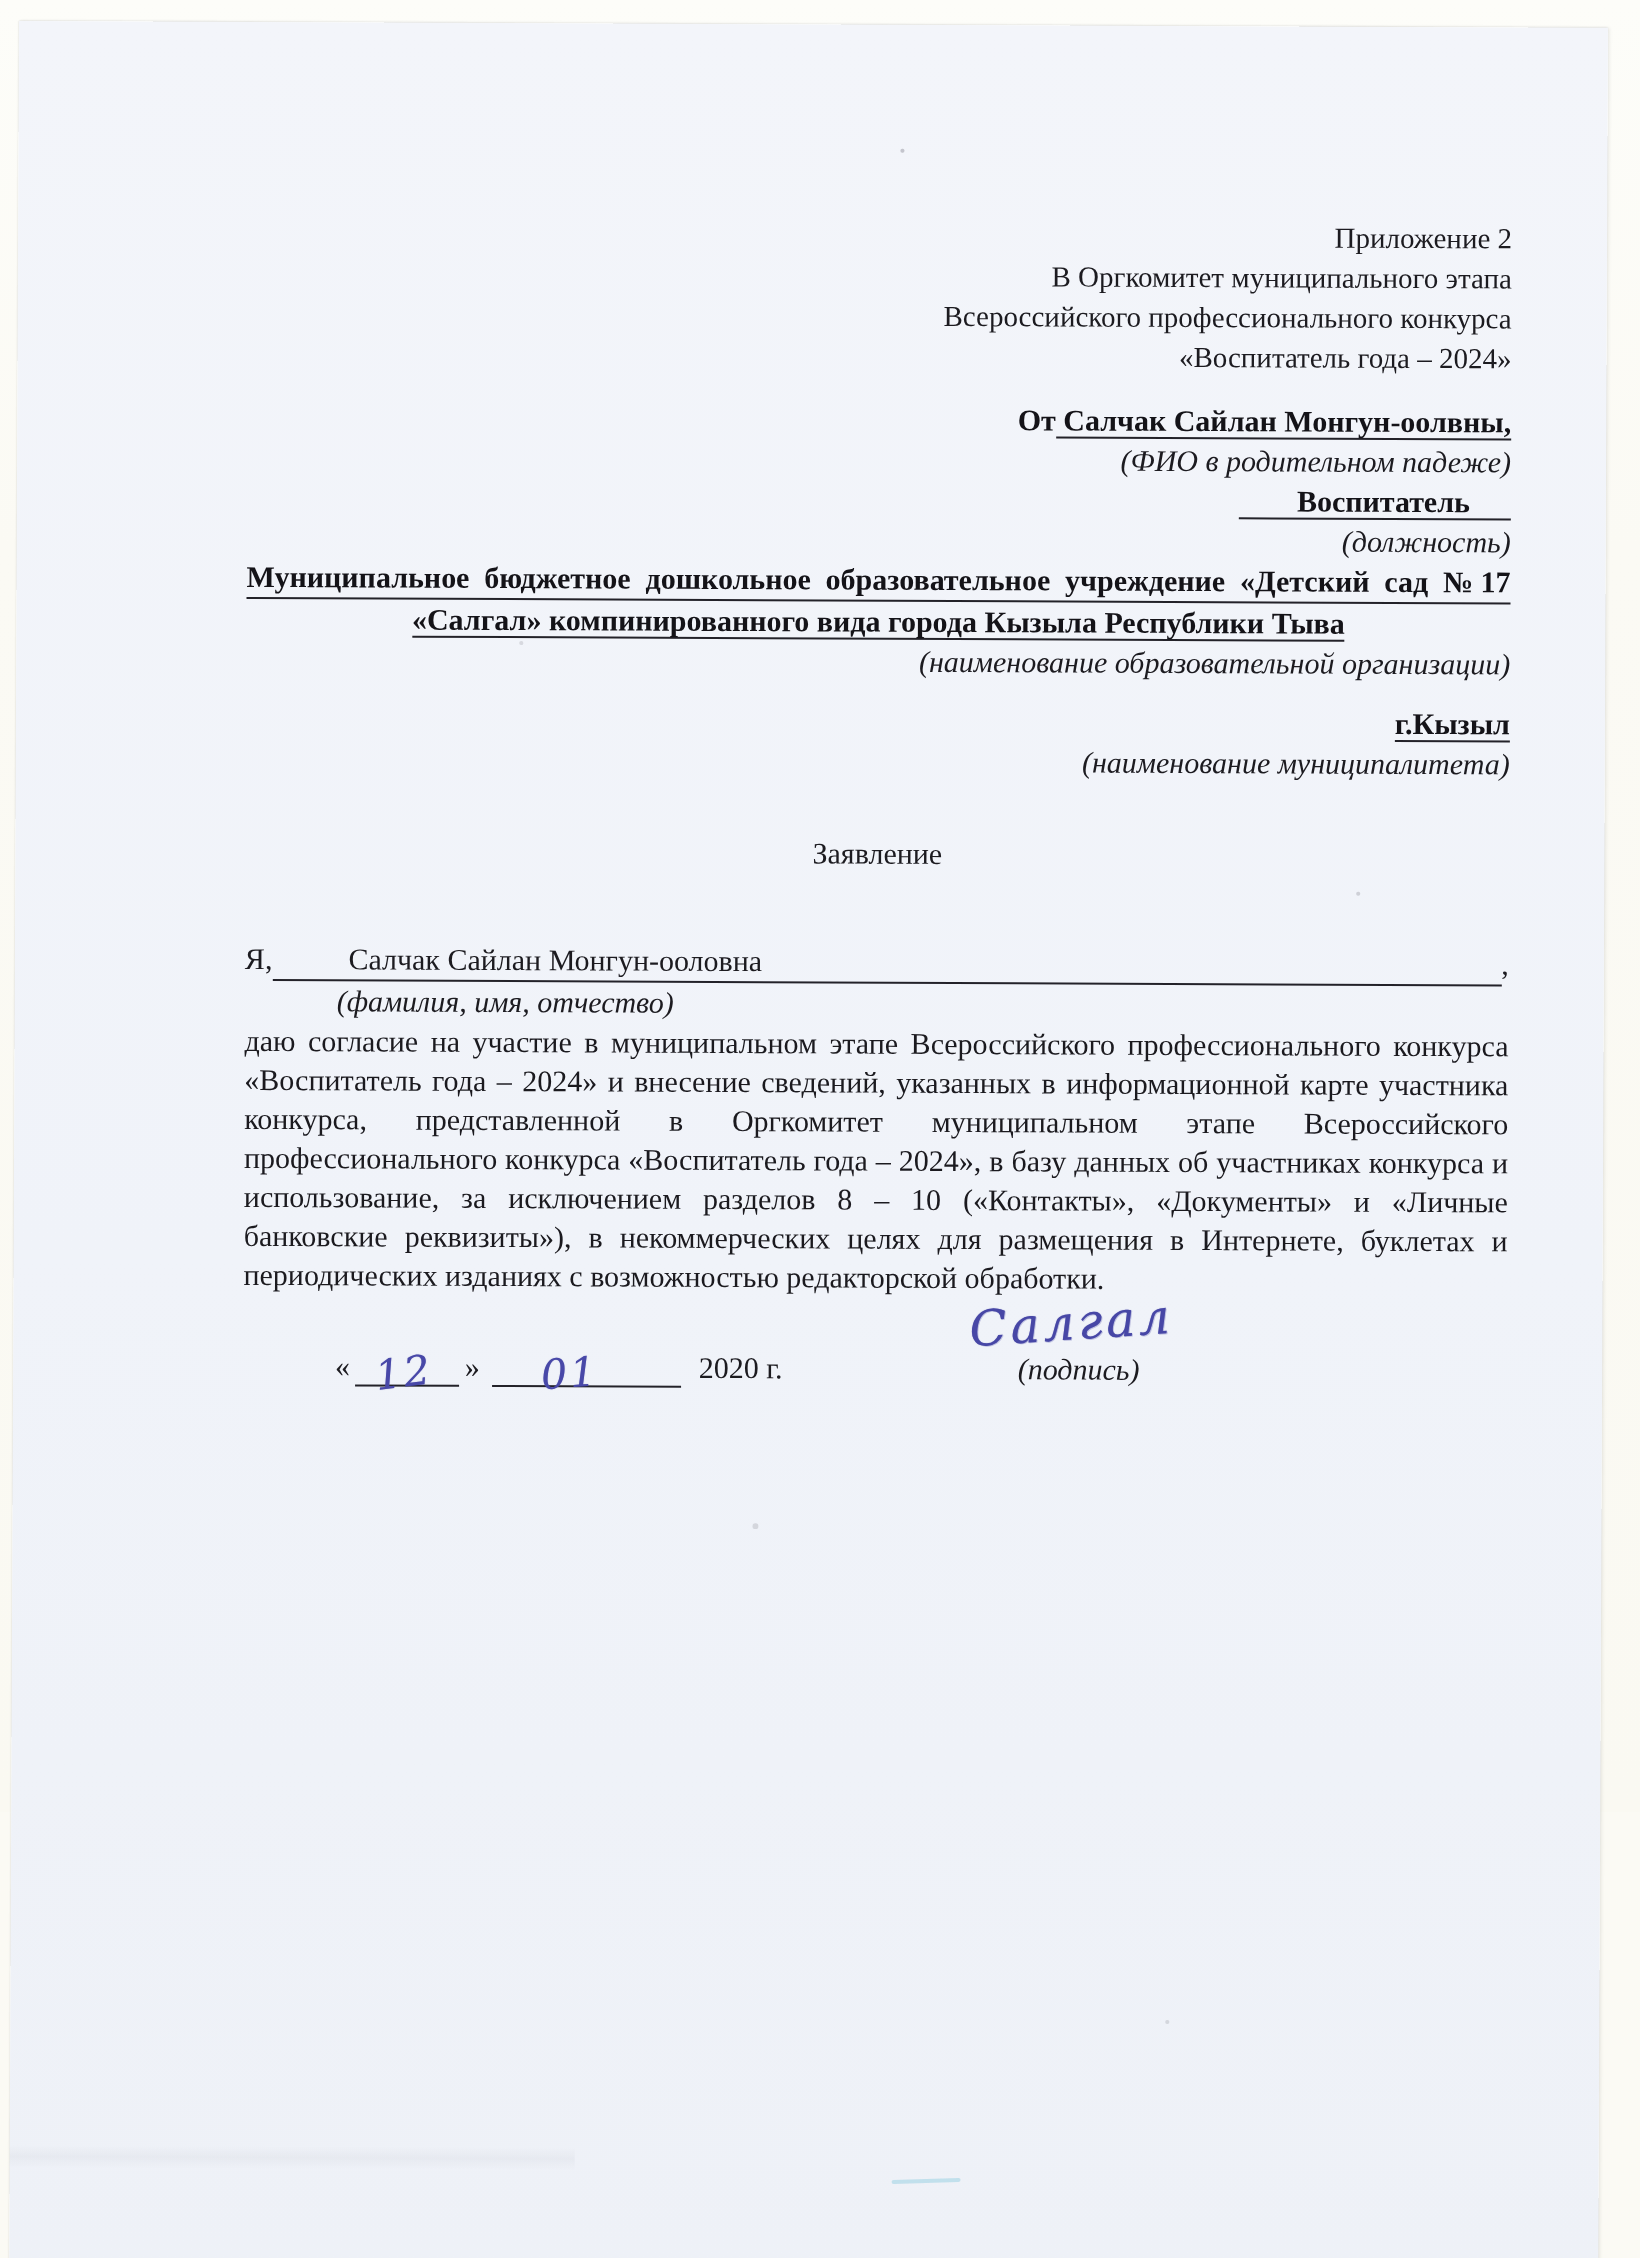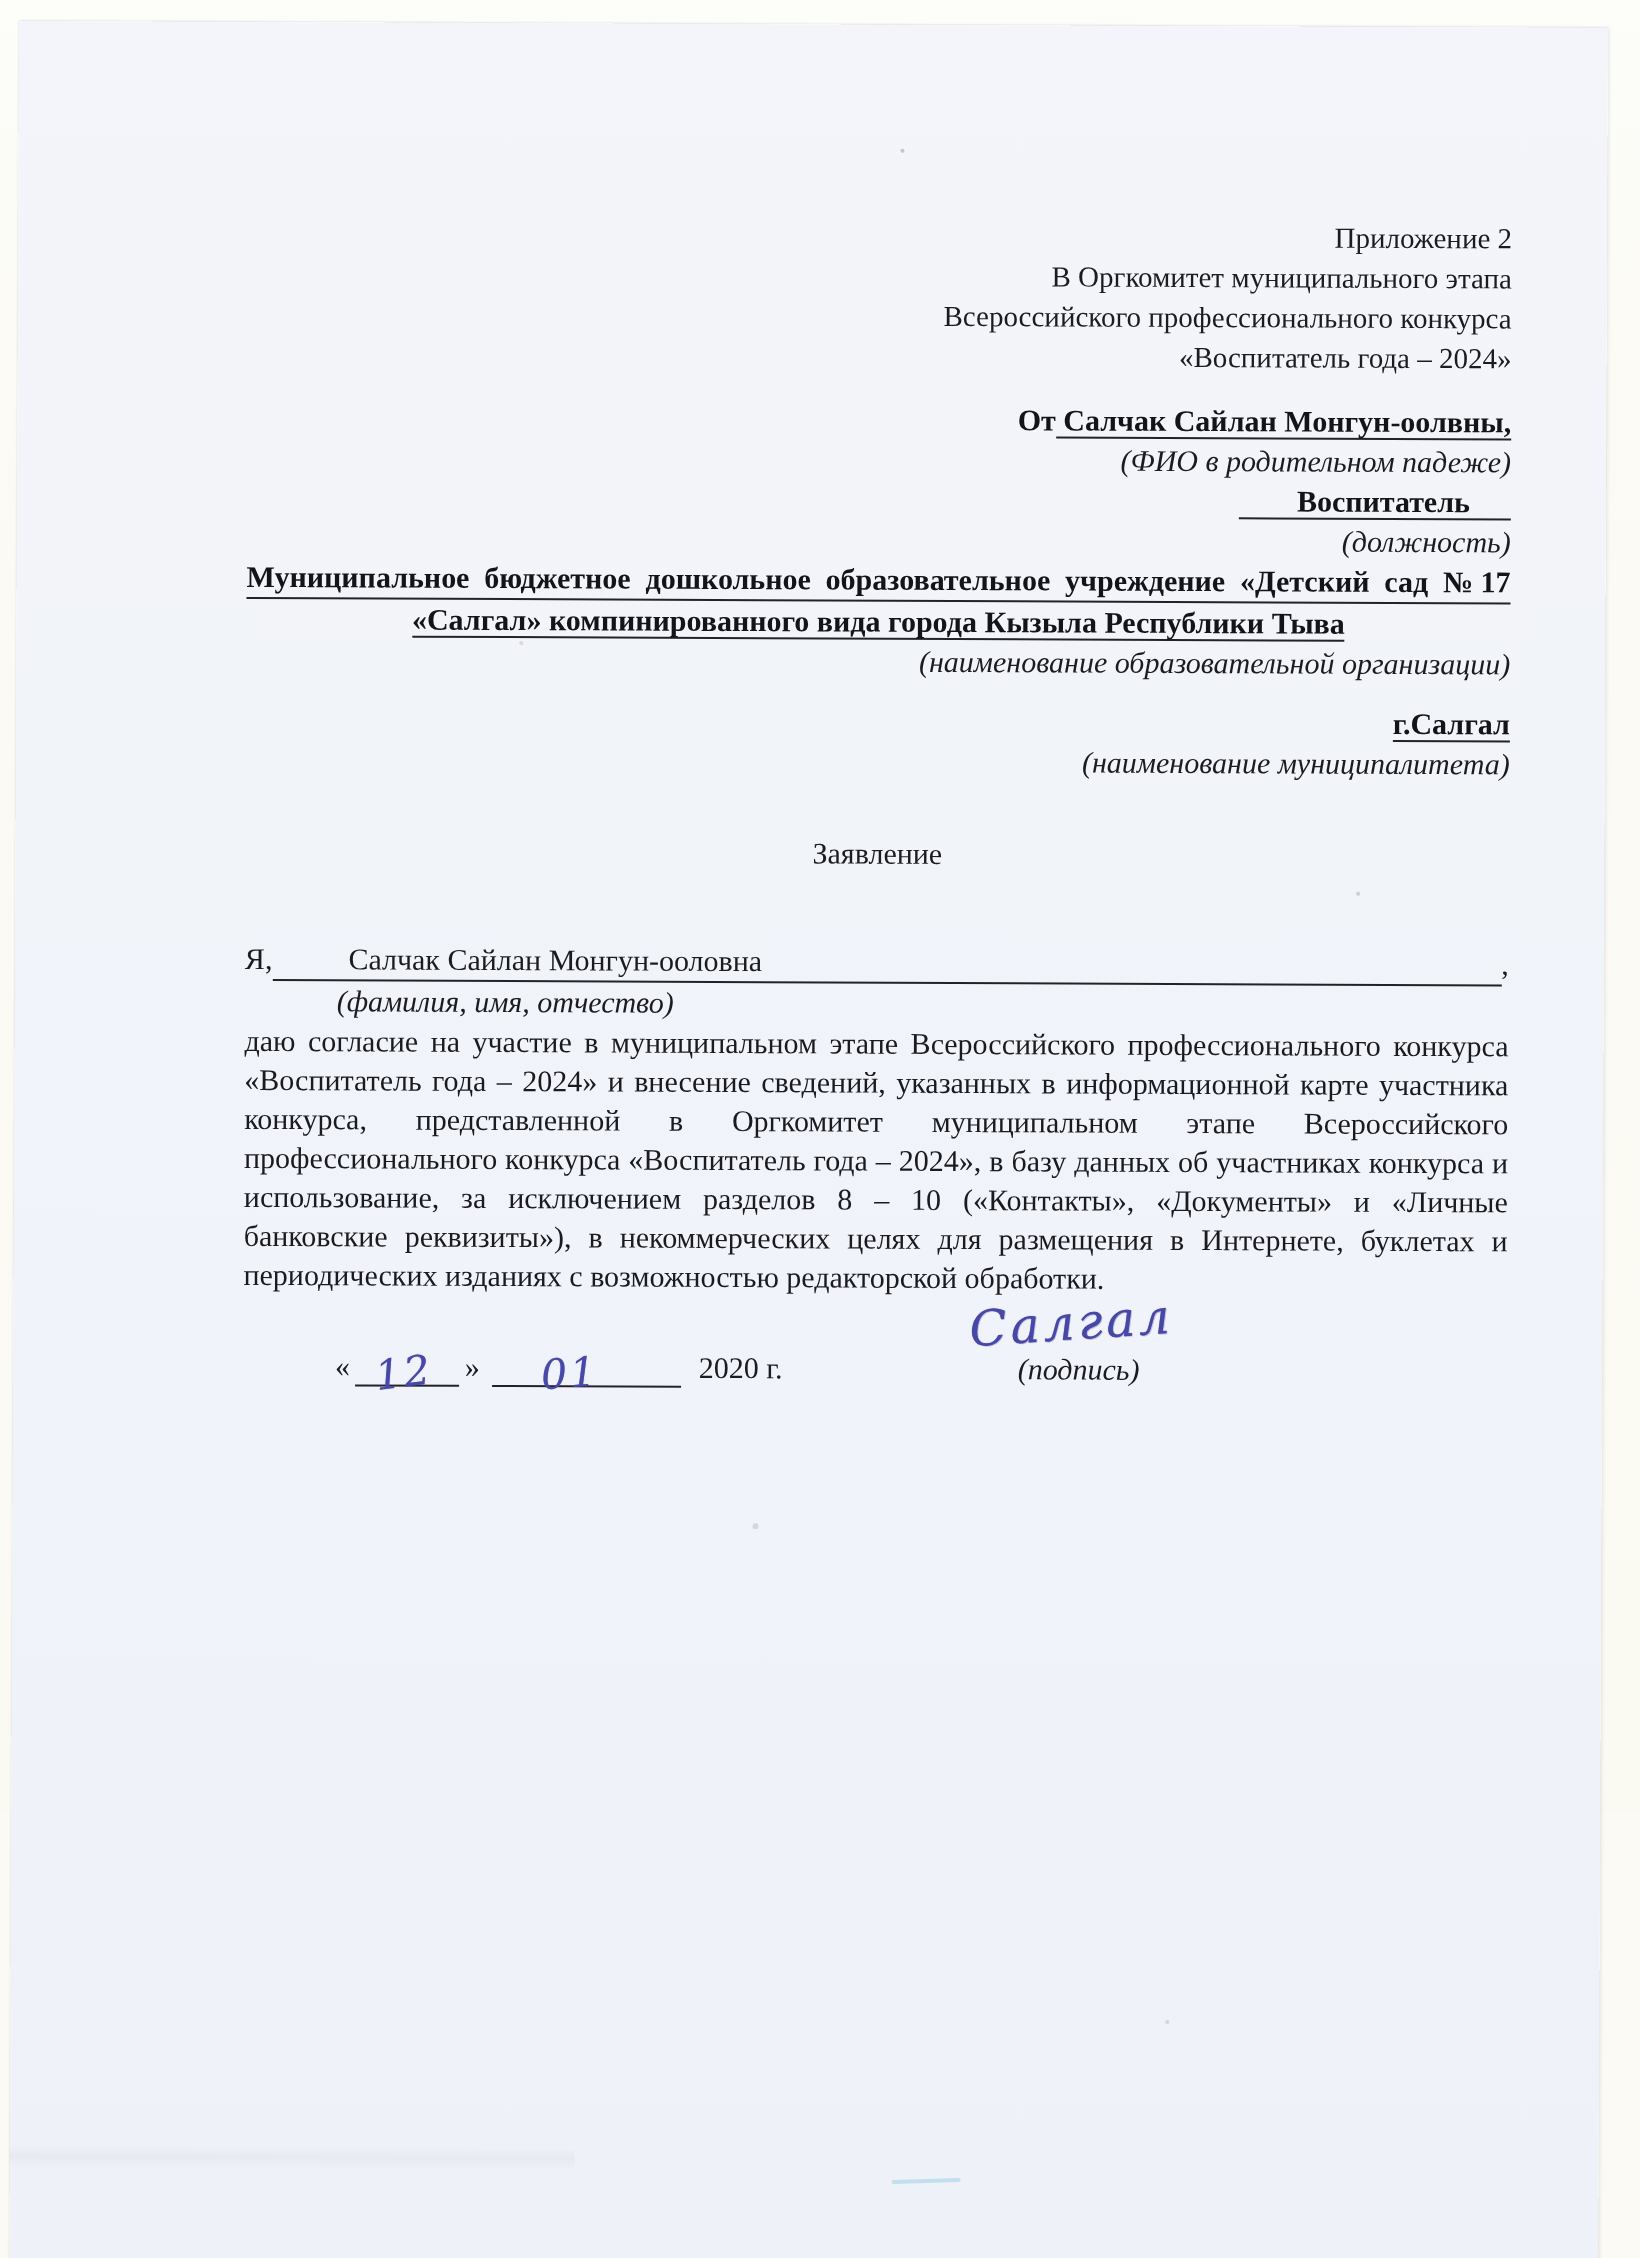--- a/index.html
+++ b/index.html
@@ -178,21 +178,21 @@
         <div class="right italic">(должность)</div>
         <div class="org-line-1">Муниципальное бюджетное дошкольное образовательное учреждение «Детский сад №17</div>
         <div class="center">
           <span class="u bold">«Салгал» компинированного вида города Кызыла Республики Тыва</span>
         </div>
         <div class="right italic">(наименование образовательной организации)</div>
       </div>
 
       <div class="municipality-block right">
         <div>
-          <span class="u bold">г.Салгал</span>
+          <span class="u bold">г.Кызыл</span>
         </div>
         <div class="italic">(наименование муниципалитета)</div>
       </div>
 
       <div class="doc-title">Заявление</div>
 
       <div class="i-line">
         <span>Я,</span>
         <span class="fill"><span>Салчак Сайлан Монгун-ооловна</span></span>
           <span>,</span>

